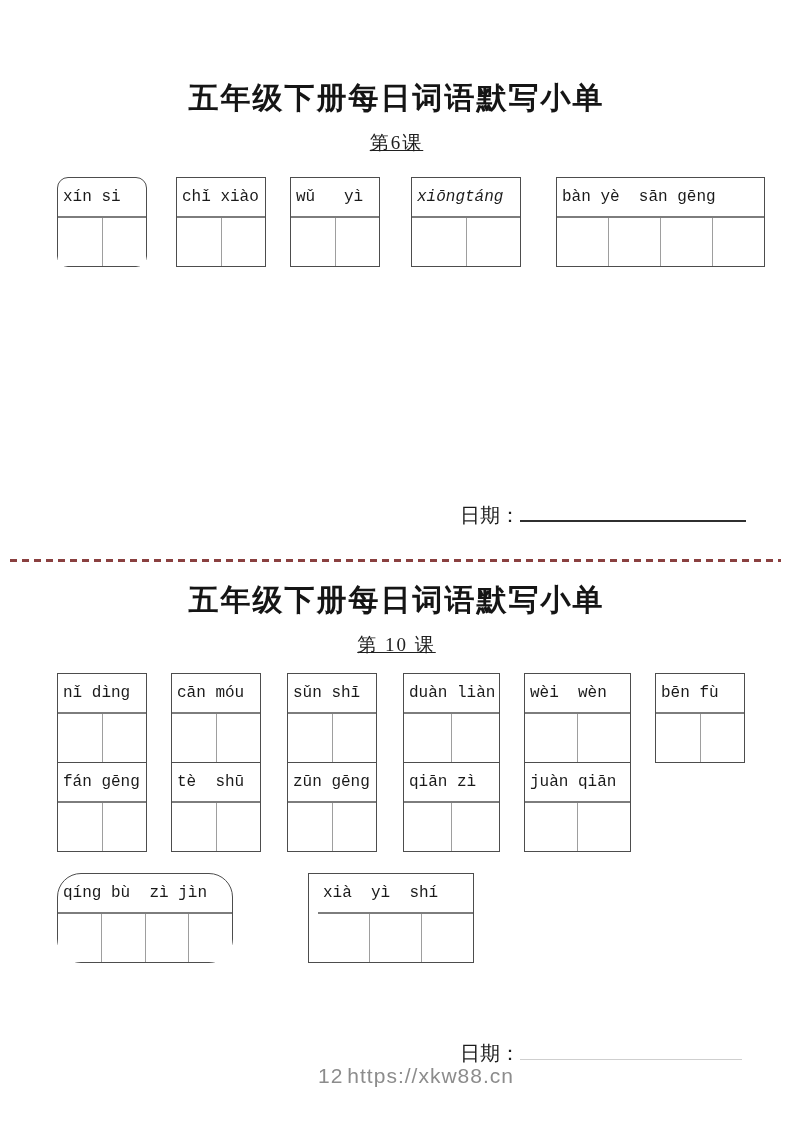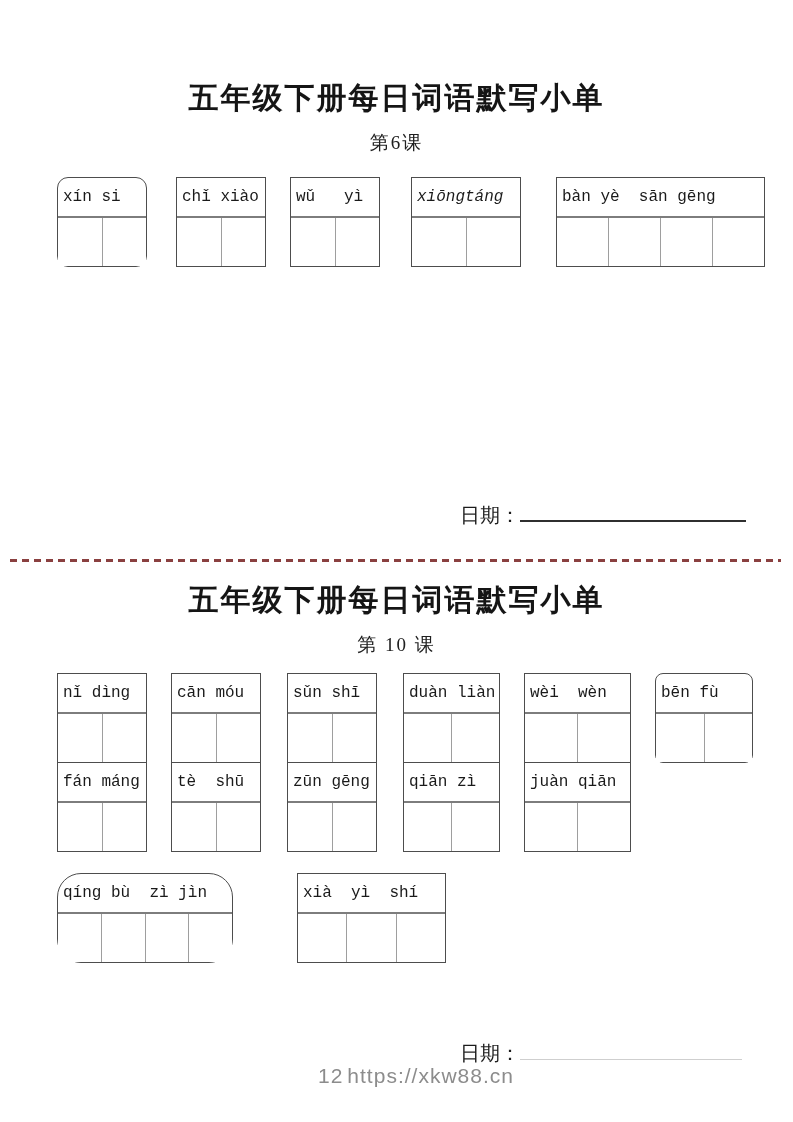--- a/index.html
+++ b/index.html
@@ -12,21 +12,21 @@
     font-family:"Liberation Serif", serif;
     overflow:hidden;
   }
   .title {
     position:absolute; left:0; width:100%;
     text-align:center; font-weight:bold;
     font-size:30px; color:#151515; letter-spacing:2px;
   }
   .lesson {
     position:absolute; left:0; width:100%;
-    text-align:center; font-size:19px; color:#202020; letter-spacing:2px;
+    text-align:center; font-size:19px; color:#202020; letter-spacing:2px;text-decoration:underline;
   }
   .word-box {
     position:absolute;
     border:1.5px solid #4d4d4d;
     background:#fff;
   }
   .unit { width:100%; }
   .unit + .unit { border-top:1.5px solid #4d4d4d; }
   .pinyin {
     height:40px; line-height:39px;
@@ -68,23 +68,23 @@
   .divider-main { top:559px; }
 
   
   .s2-title  { top:580px; }
   .s2-lesson { top:632px; }
   .c-s2-0 { top:673px; left:57px;  width:90px;  }
   .c-s2-1 { top:673px; left:171px; width:90px;  }
   .c-s2-2 { top:673px; left:287px; width:90px;  }
   .c-s2-3 { top:673px; left:403px; width:97px;  }
   .c-s2-4 { top:673px; left:524px; width:107px; }
-  .c-s2-5 { top:673px; left:655px; width:98px;border-radius:8px;  }
+  .c-s2-5 { top:673px; left:655px; width:90px;  }
   .p-s2-0 { top:873px; left:57px;  width:176px;border-radius:24px; }
-  .p-s2-1 { top:873px; left:297px; width:149px; }
+  .p-s2-1 { top:873px; left:308px; width:166px;padding-left:9px; }
   .s2-date { top:1038px; left:460px; }
 </style>
 </head>
 <body>
 
 <div class="page">
 
   <div class="title s1-title">五年级下册每日词语默写小单</div>
   <div class="lesson s1-lesson">第6课</div>
 
@@ -145,21 +145,21 @@
 
   <div class="word-box c-s2-0">
     <div class="unit">
       <div class="pinyin">nǐ dìng</div>
       <div class="cells">
         <div class="cell"></div>
         <div class="cell"></div>
       </div>
     </div>
     <div class="unit">
-      <div class="pinyin">fán máng</div>
+      <div class="pinyin">fán gēng</div>
       <div class="cells">
         <div class="cell"></div>
         <div class="cell"></div>
       </div>
     </div>
   </div>
   <div class="word-box c-s2-1">
     <div class="unit">
       <div class="pinyin">cān móu</div>
       <div class="cells">

